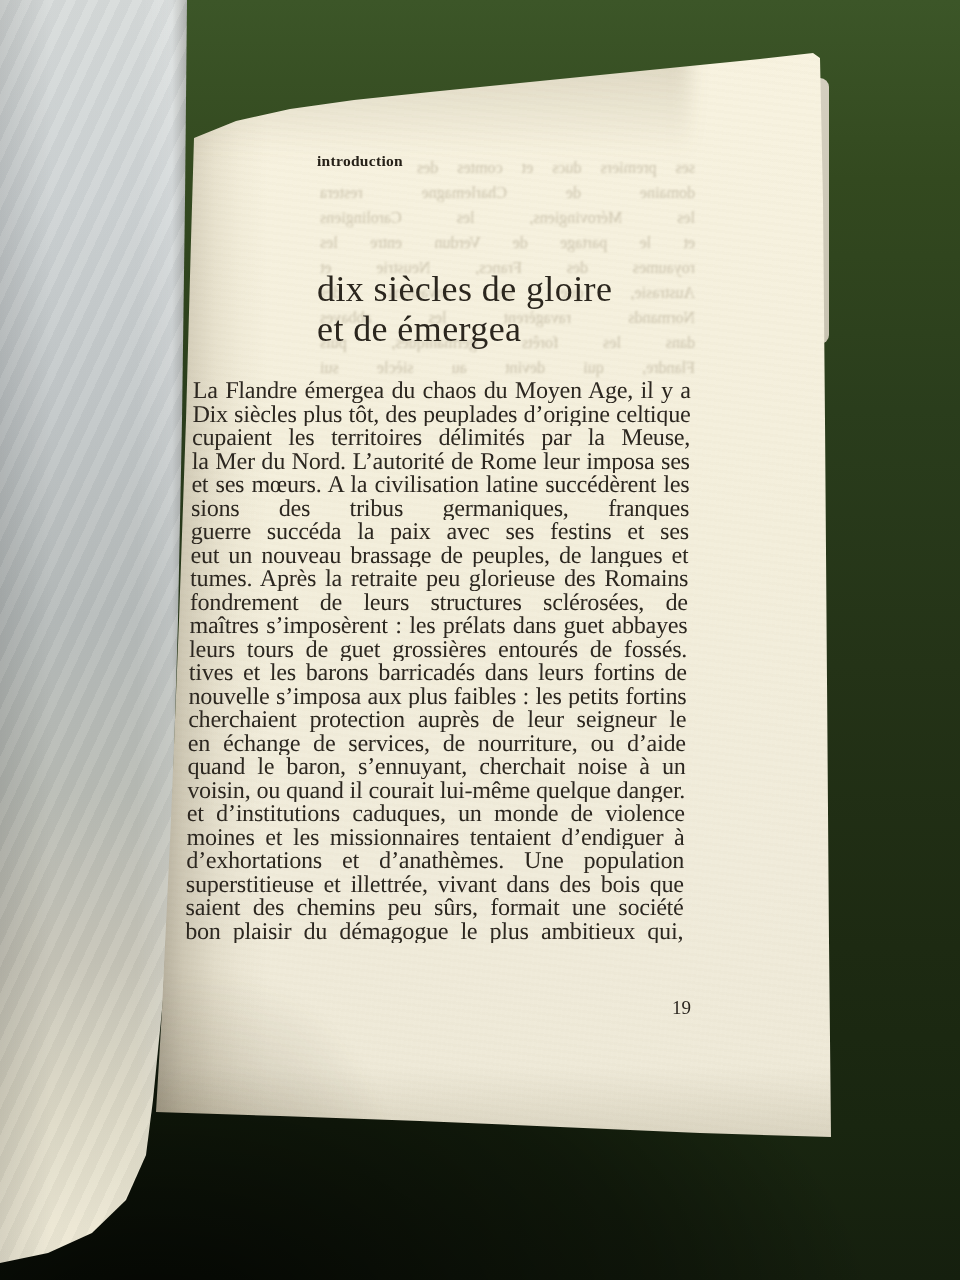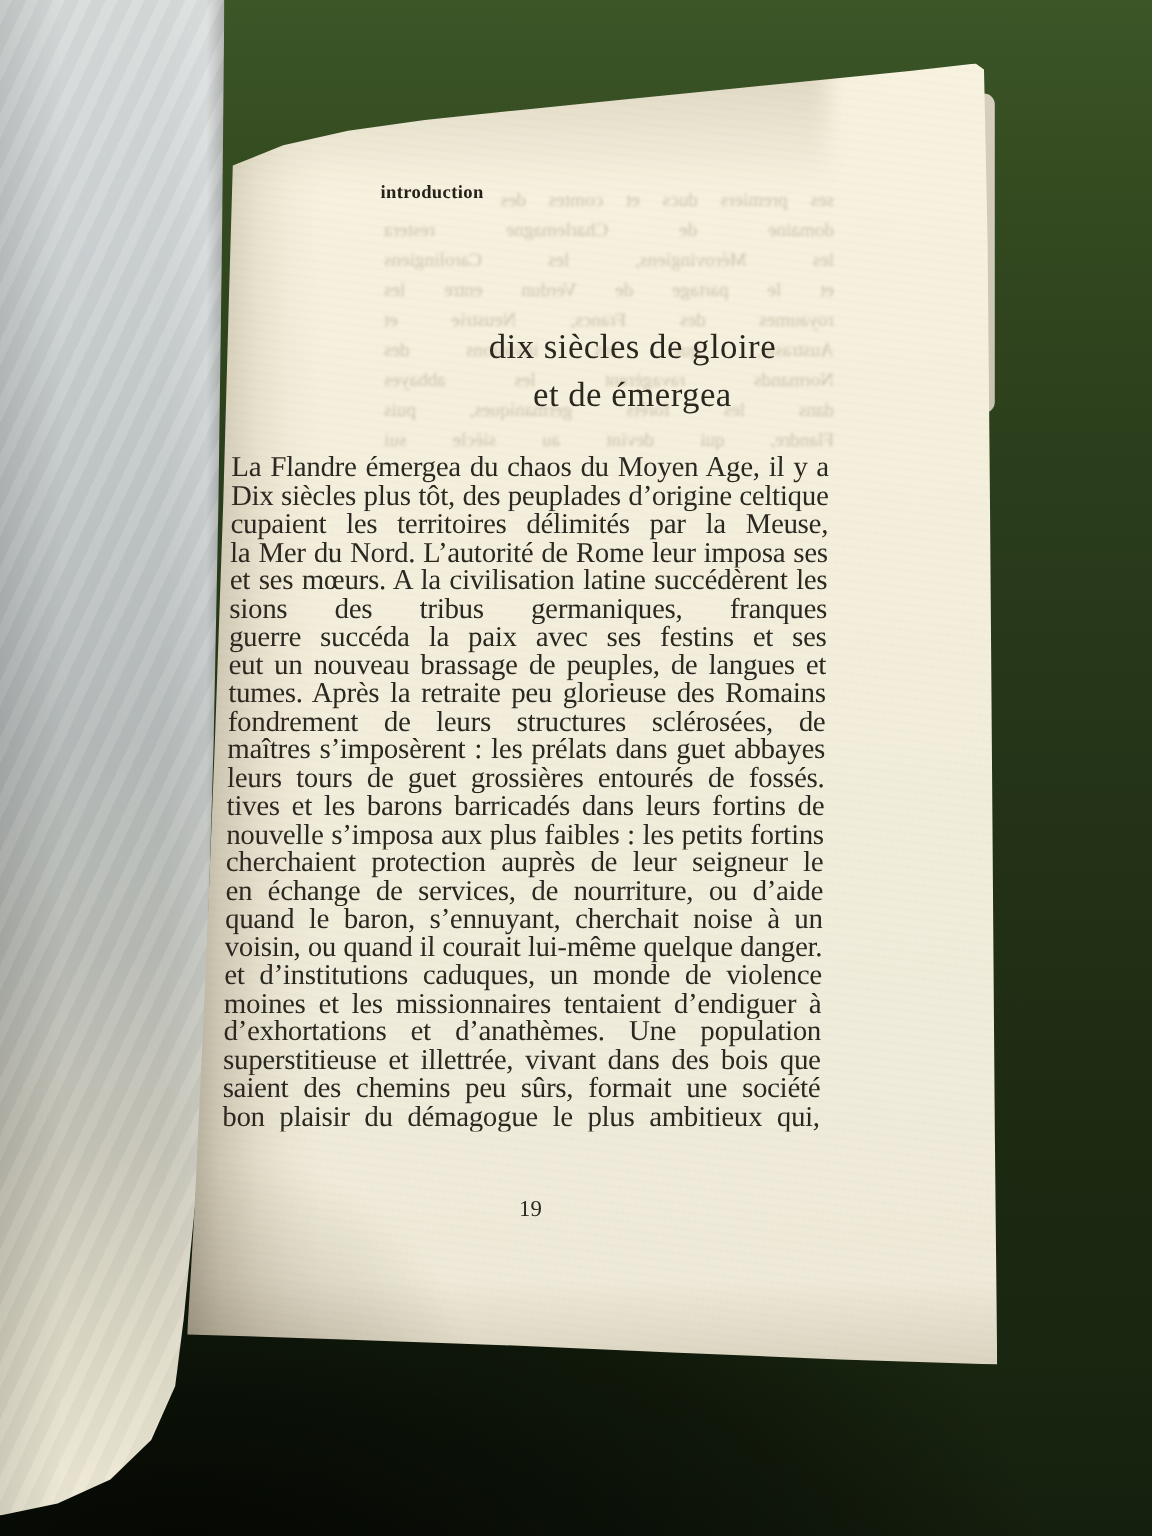--- a/index.html
+++ b/index.html
@@ -75,29 +75,29 @@
       text-align:justify;text-align-last:justify;overflow:hidden;}
   .gl:first-child{padding-right:97px;}
 
   
   .header{
     left:317px;top:152px;font-size:15.5px;font-weight:bold;letter-spacing:0.3px;color:#262118;
   }
   .title{
     left:317px;top:269px;width:420px;color:#2b261e;
   }
-  .title div{position:static;font-size:29px;line-height:40px;letter-spacing:0.4px;text-align:center;}
+  .title div{position:static;font-size:36px;line-height:40px;letter-spacing:0.4px;}
   .body-block{
     left:193px;top:379px;width:498px;
     transform:skewX(-0.8deg);transform-origin:0 0;
   }
   .bl{position:static;display:block;height:23.5px;line-height:23.5px;font-size:24px;
       letter-spacing:-0.2px;text-align:justify;text-align-last:justify;overflow:hidden;color:#2c2720;}
   .pagenum{
-    left:193px;top:997px;width:498px;text-align:center;font-size:19px;color:#2c2720;
+    left:193px;top:997px;width:498px;text-align:right;font-size:19px;color:#2c2720;
   }
 </style>
 </head>
 <body>
 
 <div class="photo">
 
   <div class="left-page">
     <div class="left-streaks"></div>
   </div>

